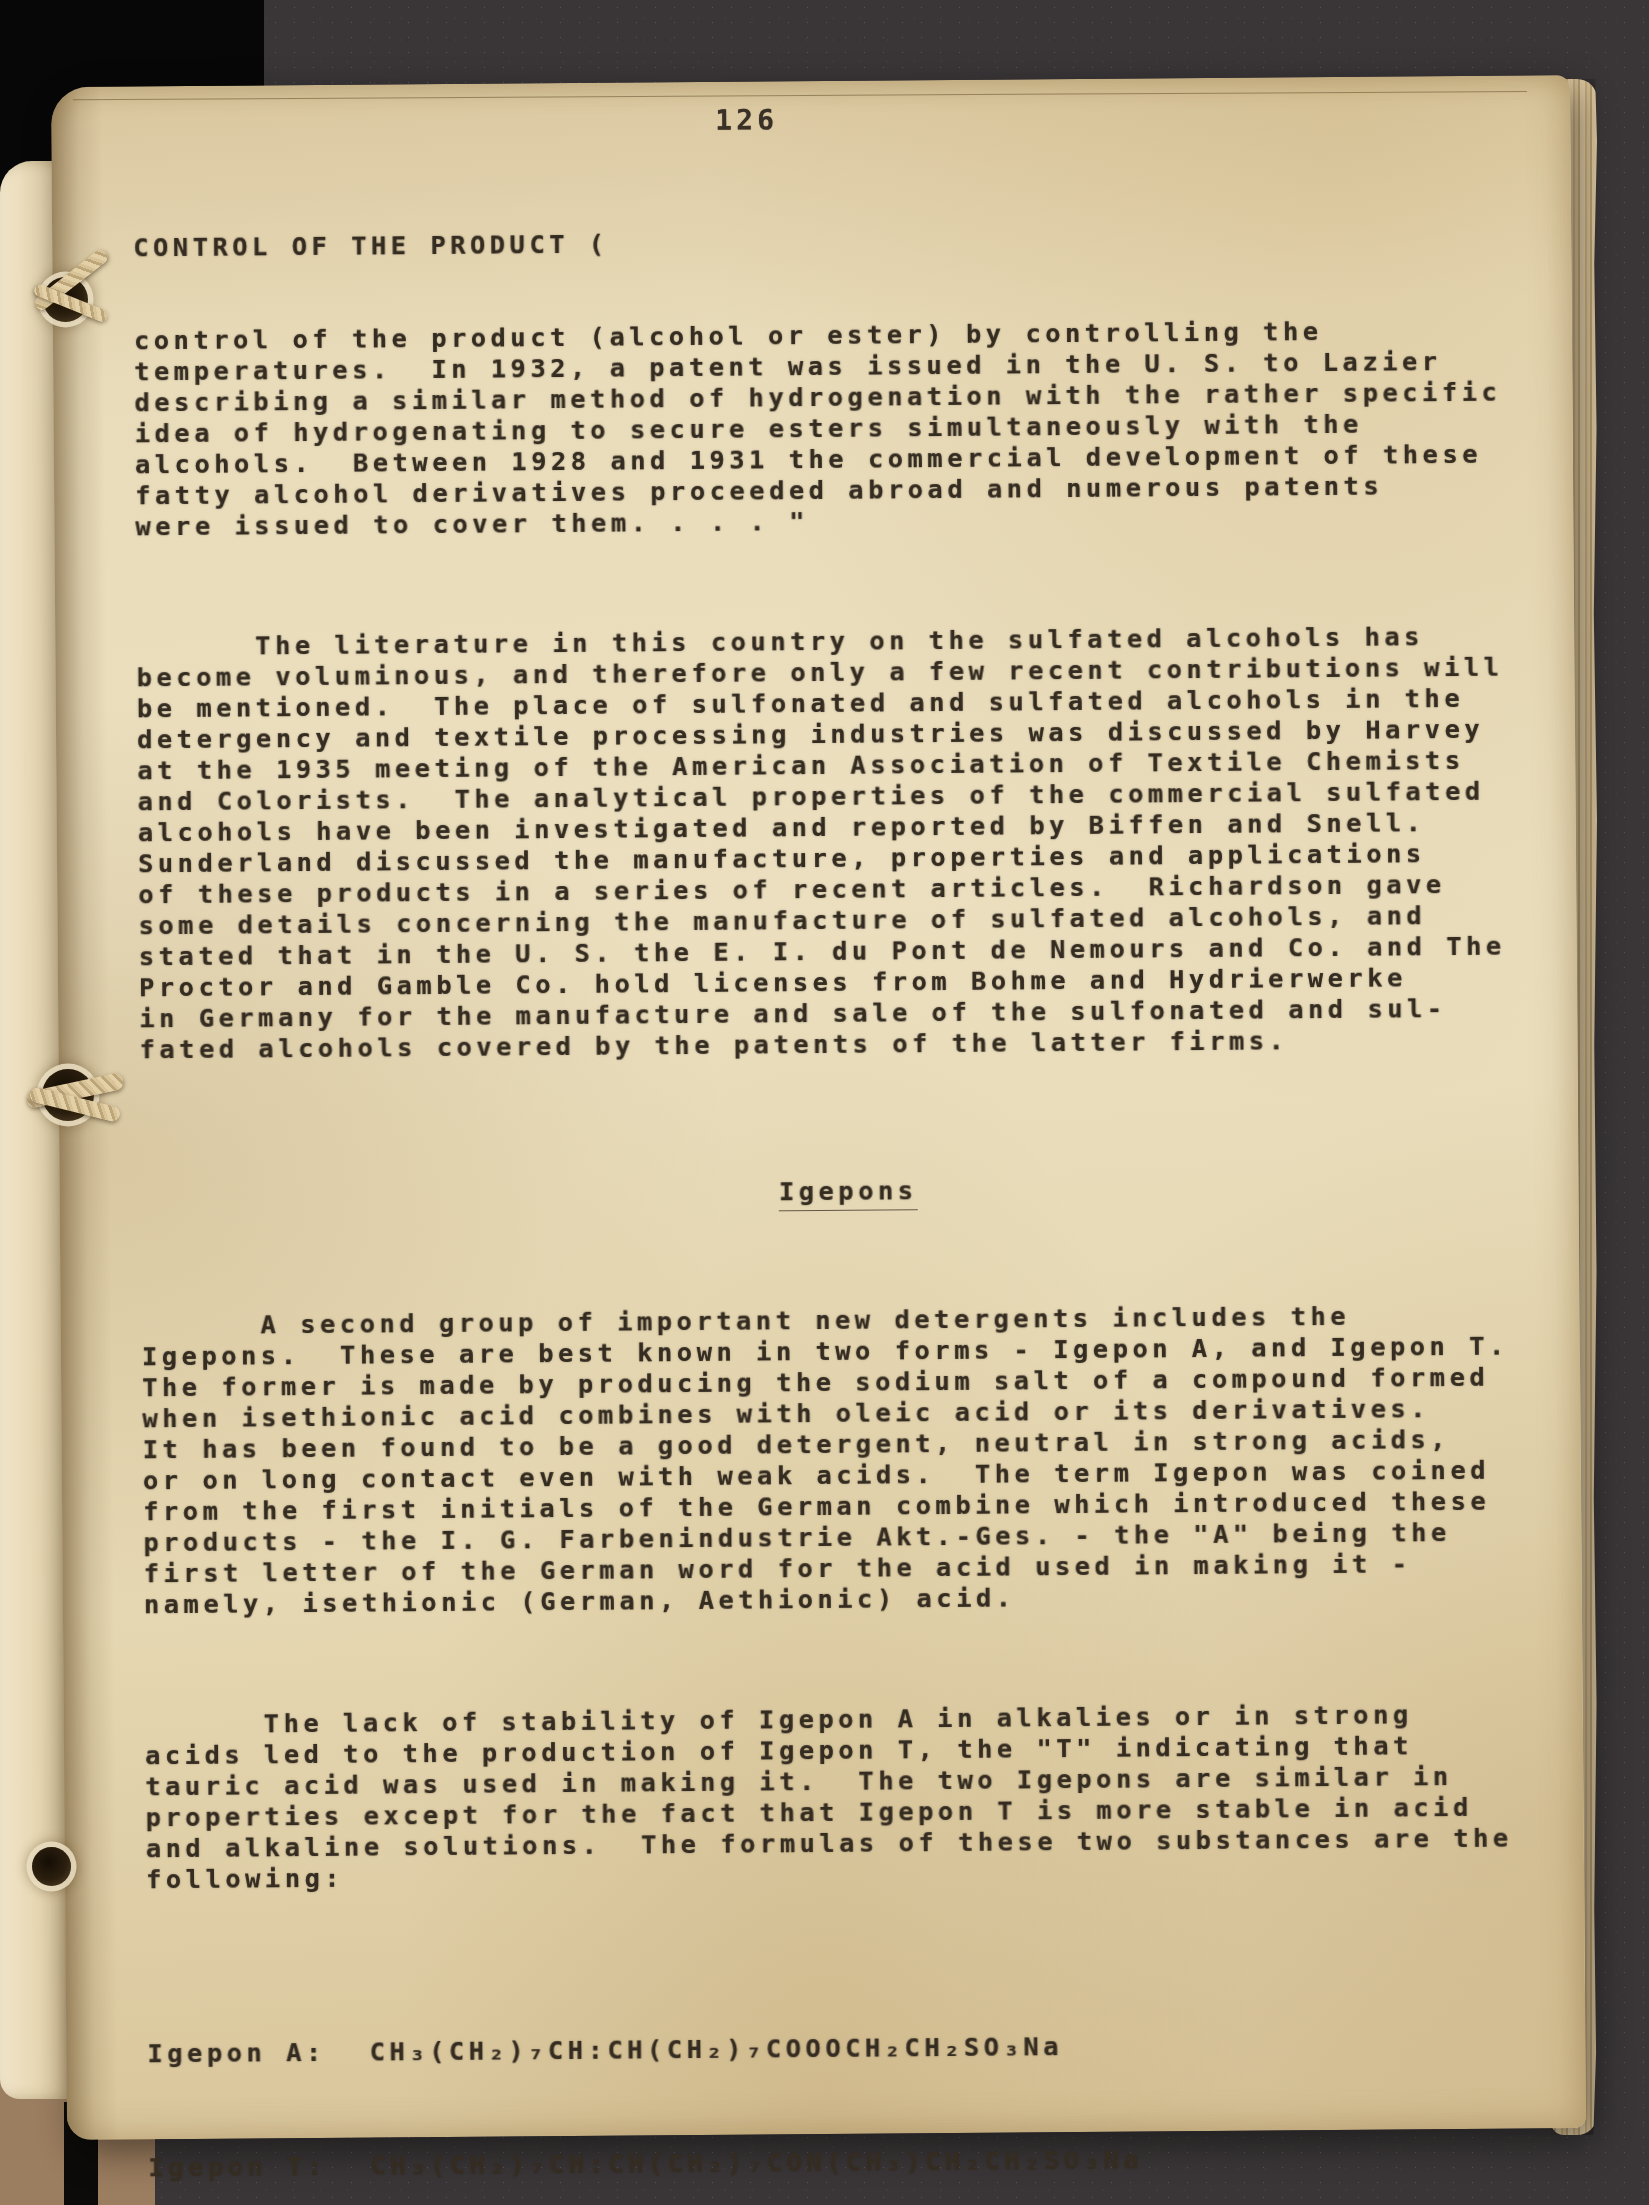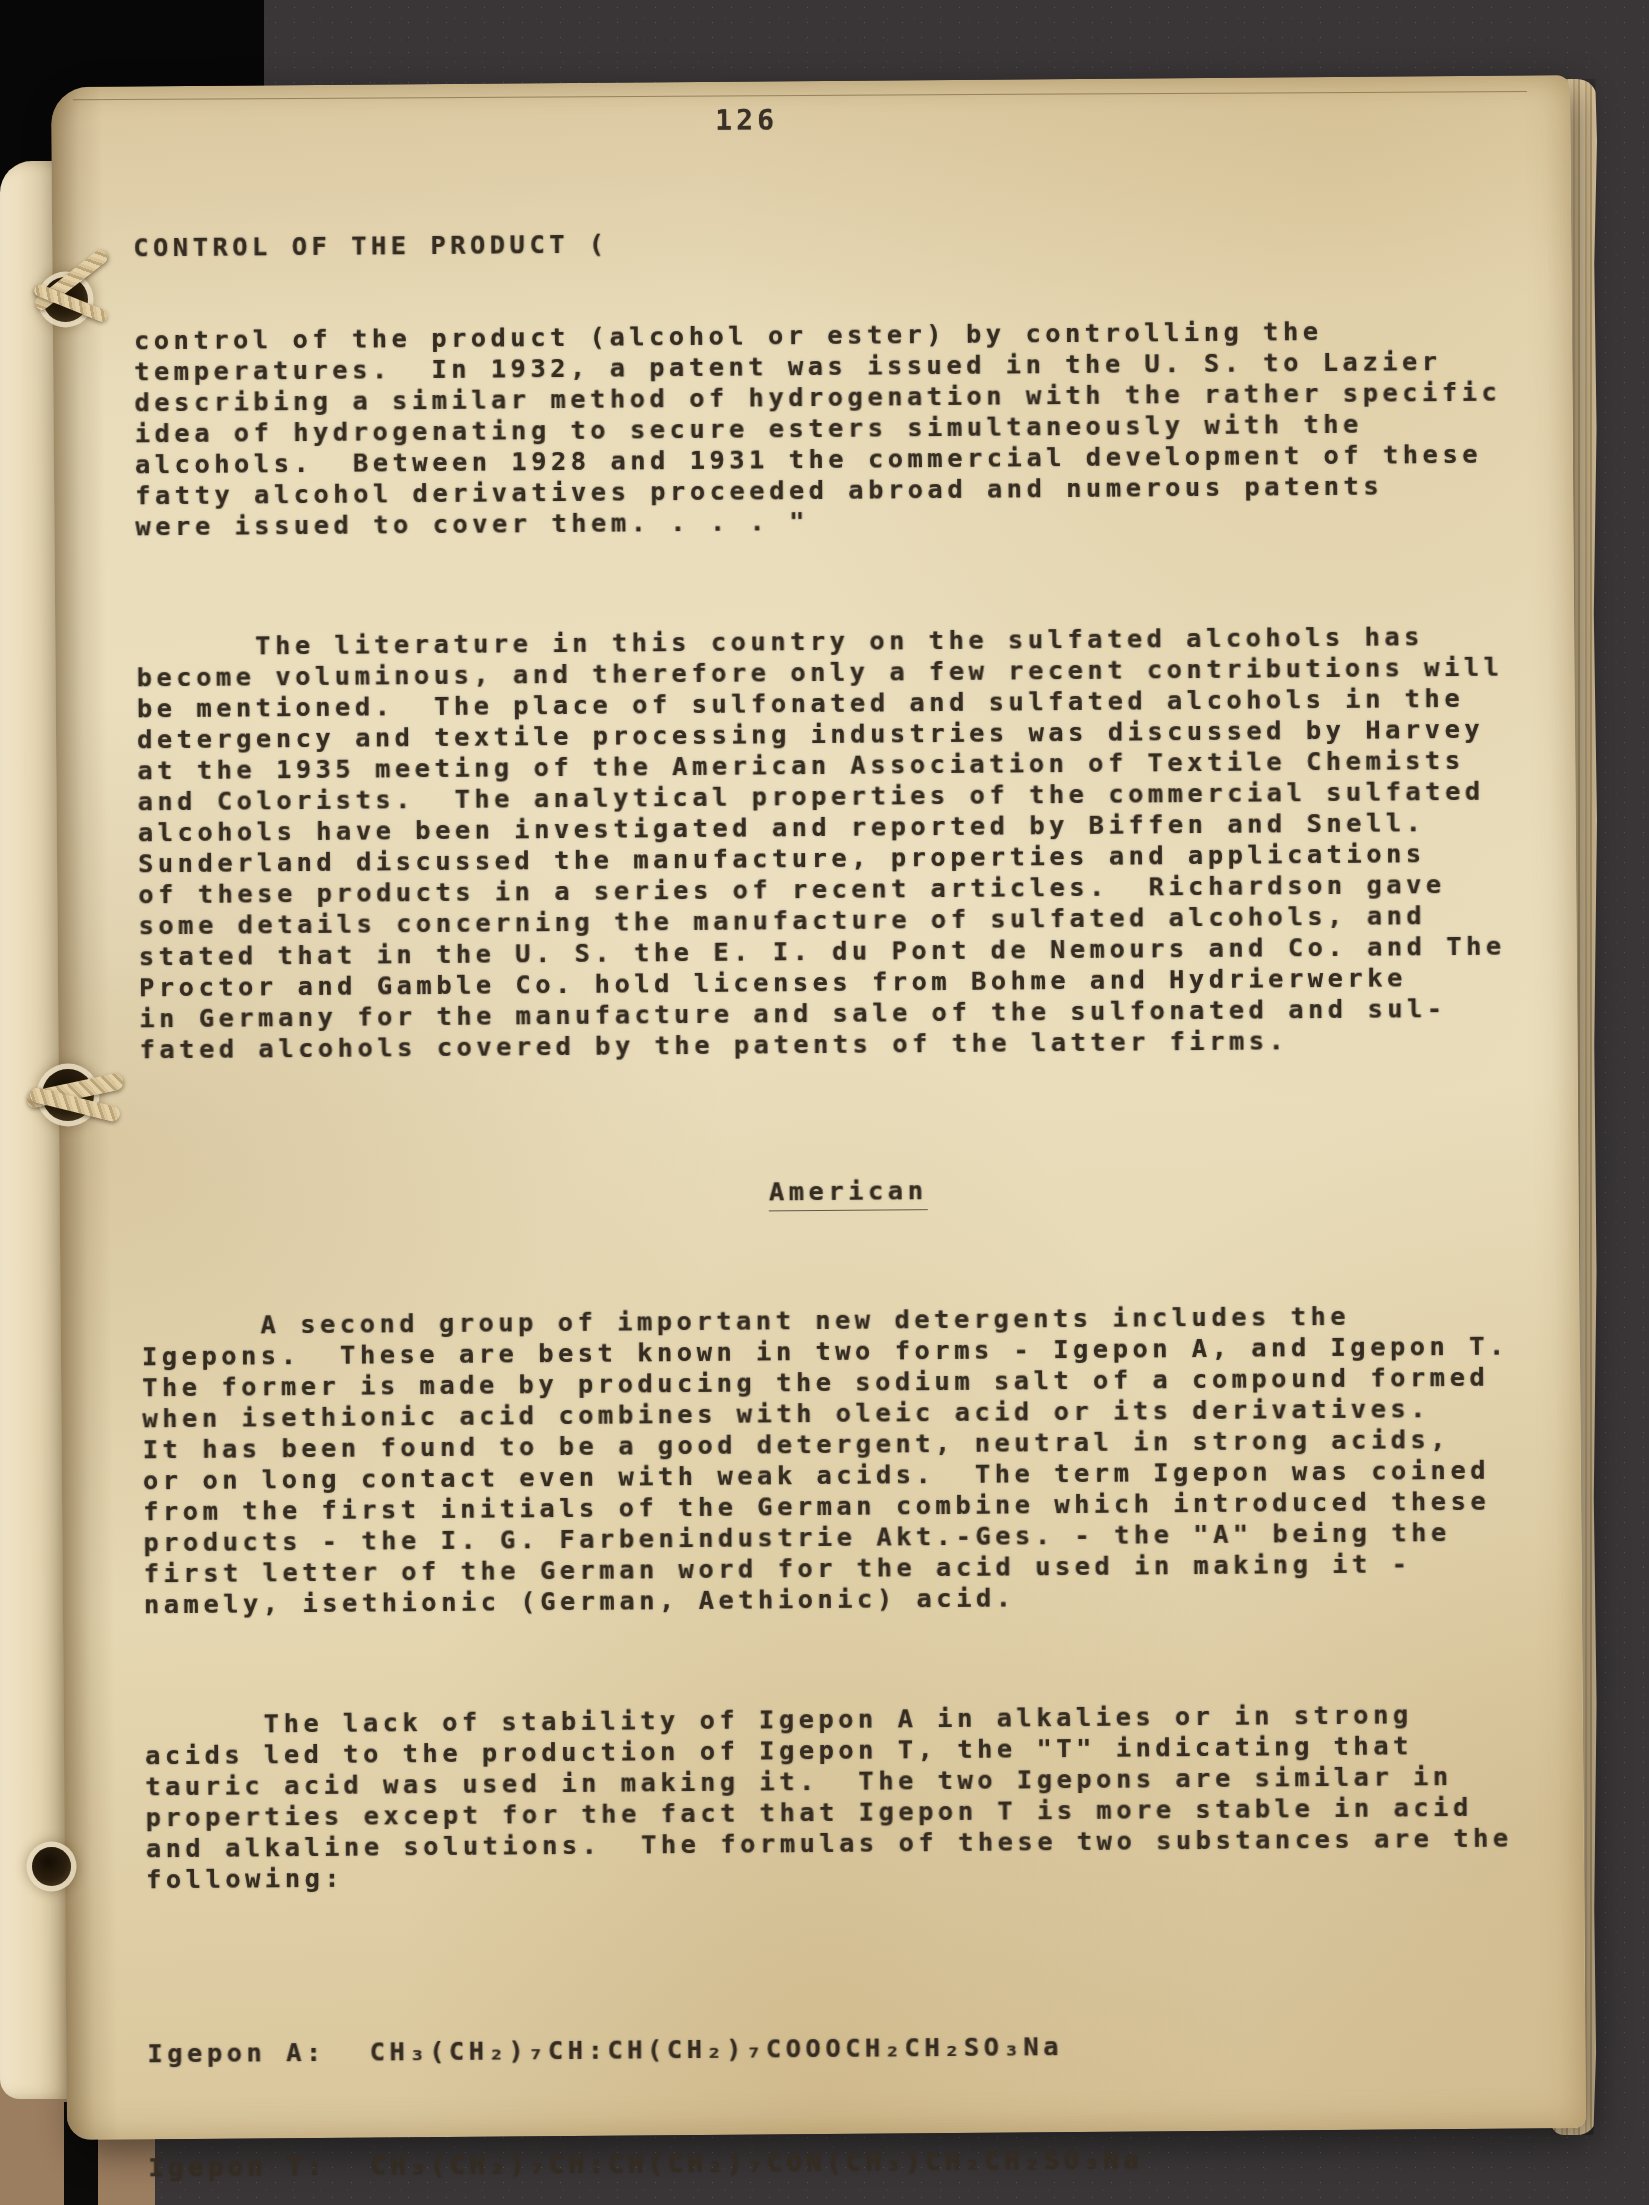--- a/index.html
+++ b/index.html
@@ -123,21 +123,21 @@
 at the 1935 meeting of the American Association of Textile Chemists
 and Colorists.  The analytical properties of the commercial sulfated
 alcohols have been investigated and reported by Biffen and Snell.
 Sunderland discussed the manufacture, properties and applications
 of these products in a series of recent articles.  Richardson gave
 some details concerning the manufacture of sulfated alcohols, and
 stated that in the U. S. the E. I. du Pont de Nemours and Co. and The
 Proctor and Gamble Co. hold licenses from Bohme and Hydrierwerke
 in Germany for the manufacture and sale of the sulfonated and sul-
 fated alcohols covered by the patents of the latter firms.</div>
-      <div class="center-head"><span>American</span></div>
+      <div class="center-head"><span>Igepons</span></div>
       <div class="para">      A second group of important new detergents includes the
 Igepons.  These are best known in two forms - Igepon A, and Igepon T.
 The former is made by producing the sodium salt of a compound formed
 when isethionic acid combines with oleic acid or its derivatives.
 It has been found to be a good detergent, neutral in strong acids,
 or on long contact even with weak acids.  The term Igepon was coined
 from the first initials of the German combine which introduced these
 products - the I. G. Farbenindustrie Akt.-Ges. - the "A" being the
 first letter of the German word for the acid used in making it -
 namely, isethionic (German, Aethionic) acid.</div>

